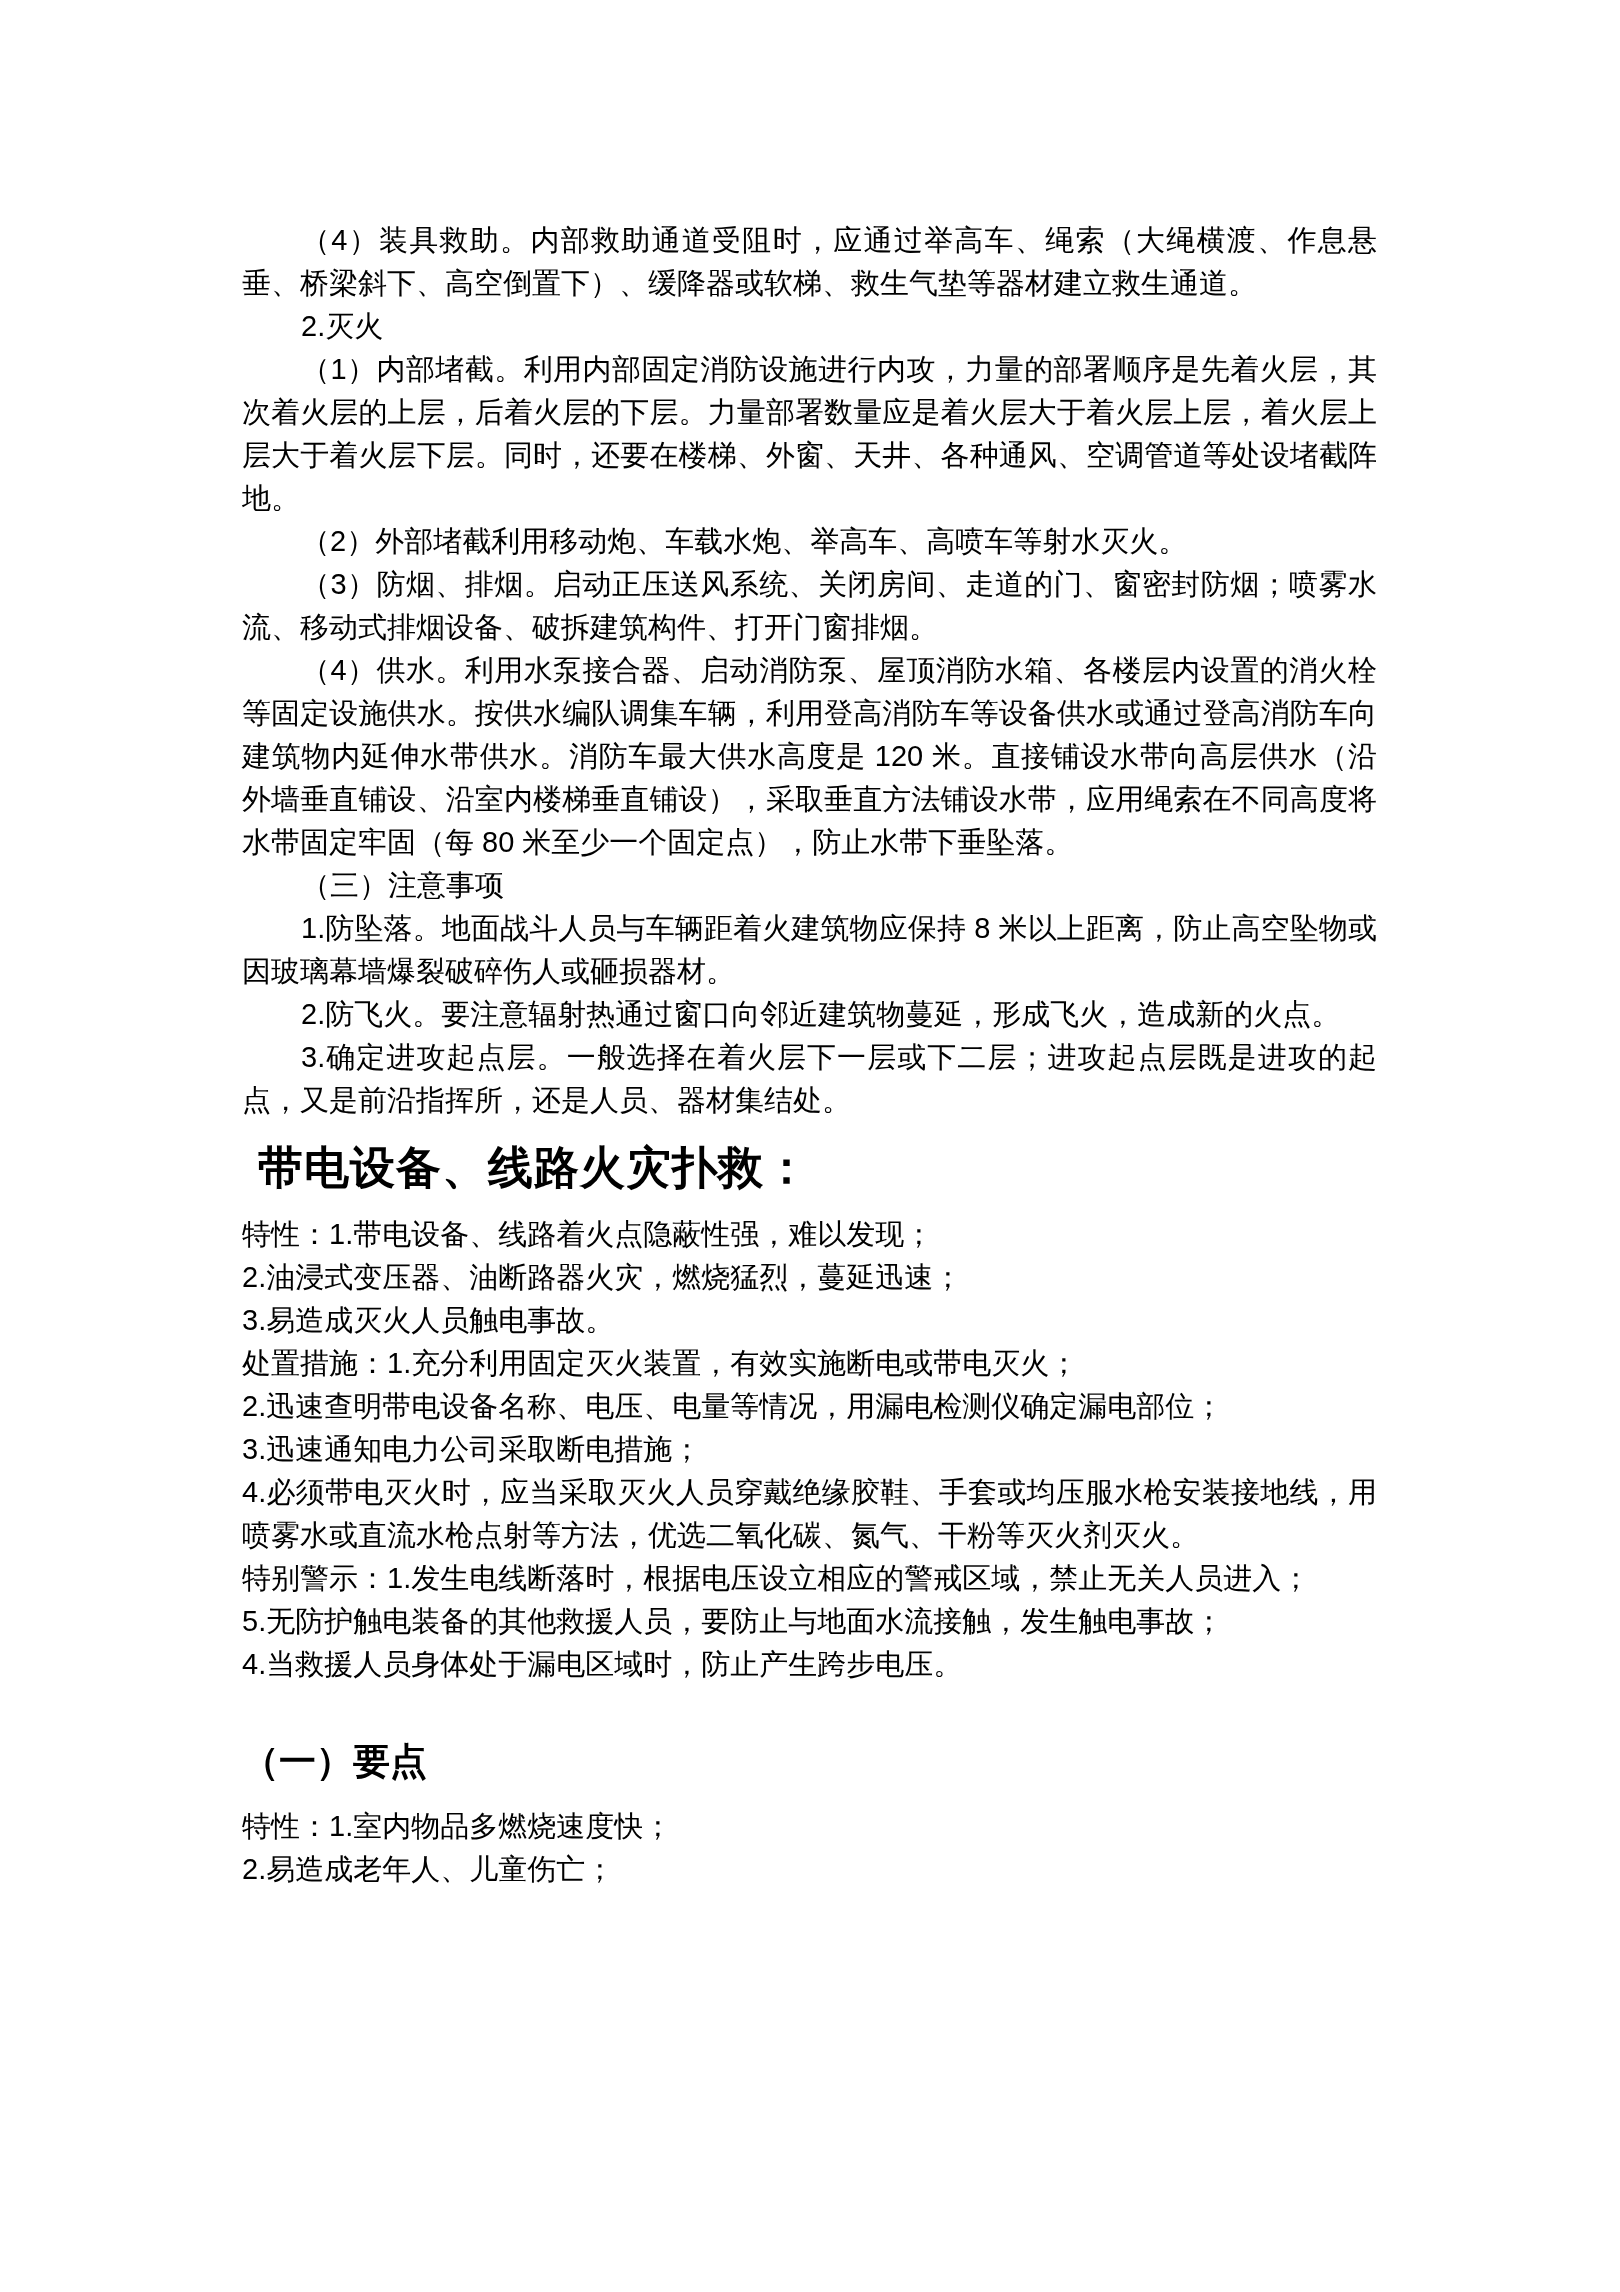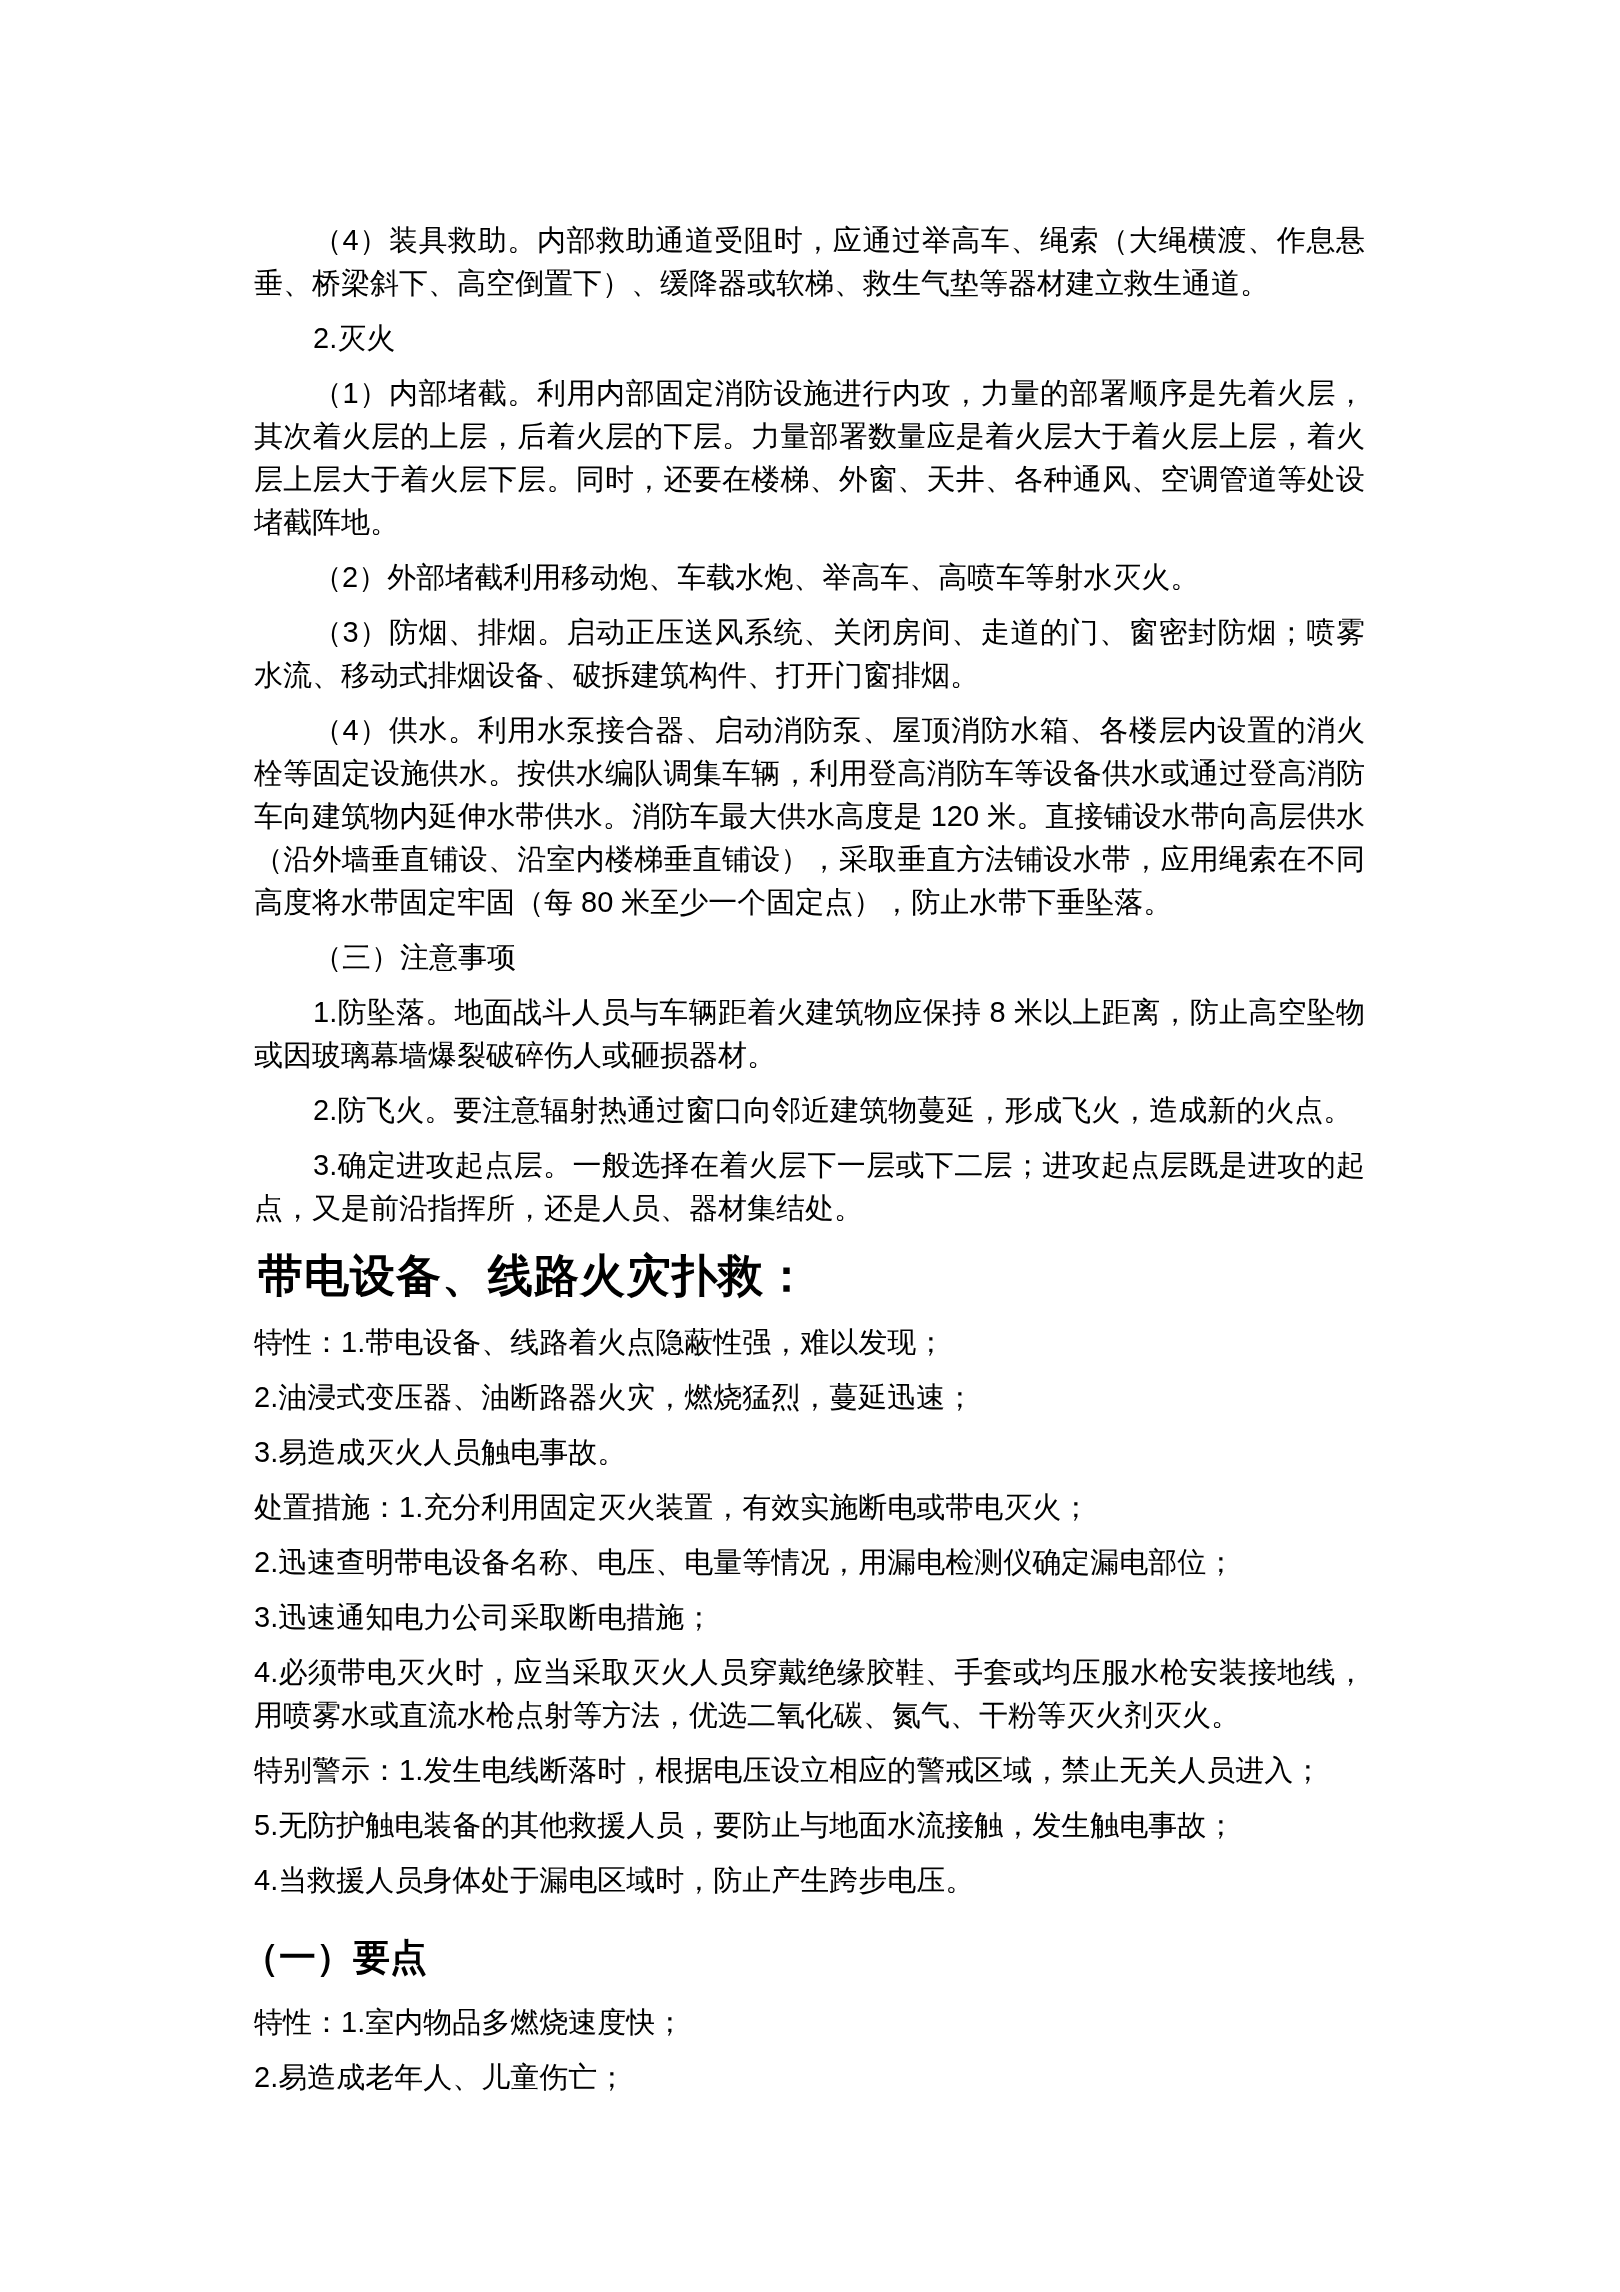--- a/index.html
+++ b/index.html
@@ -9,41 +9,41 @@
     height: 2293px;
     margin: 0 auto;
     background: #ffffff;
     box-sizing: border-box;
     padding: 0 243px 0 242px;
     overflow: hidden;
     font-family: "Liberation Sans", sans-serif;
     color: #000000;
   }
   .sec p {
-    margin: 12px;
+    margin: 0;
     font-size: 29px;
     line-height: 43px;
     text-align: justify;
     letter-spacing: 0px;
     word-break: break-all;
   }
   .sec.indented p { text-indent: 59px; }
   .sec1 { margin-top: 219px; }
   h1.doc-h1 {
     margin: 16px;
     font-size: 45px;
     line-height: 59px;
     font-weight: 700;
     letter-spacing: 1px;
   }
   .h1-electrical { margin-top: 95px; }
   .sec2 { margin-top: 14.7px; }
   .h1-residential { margin-top: 93px; }
   h2.doc-h2 {
-    margin: 32px 0 0 0;
+    margin: 52px 0 0 0;
     font-size: 37px;
     line-height: 47px;
     font-weight: 700;
   }
   .sec3 { margin-top: 19.6px; }
 </style>
 </head>
 <body>
 
 <div class="page">

